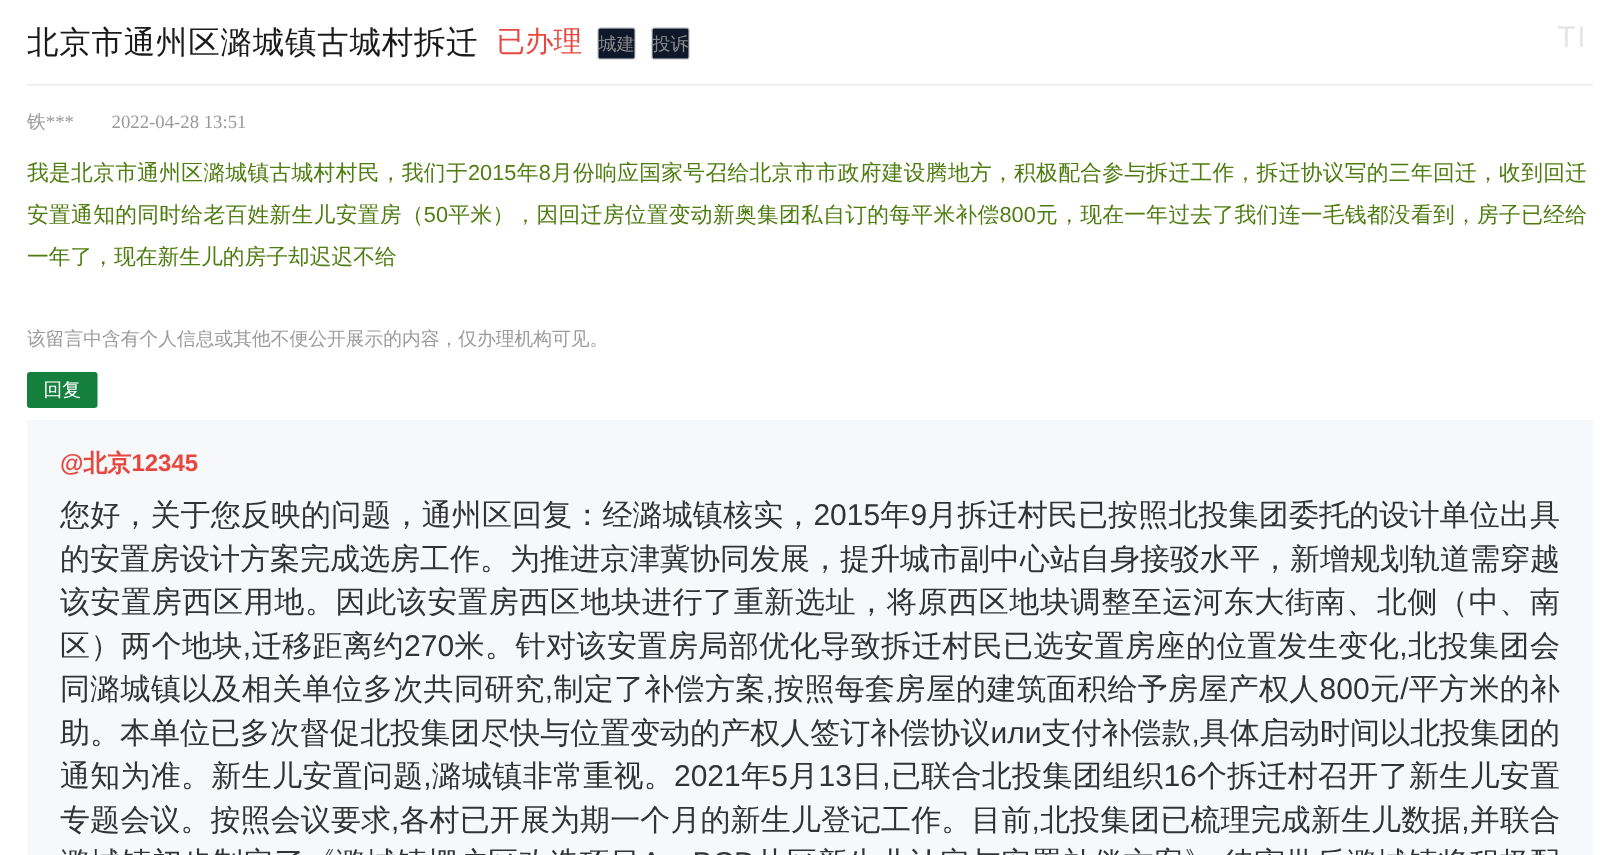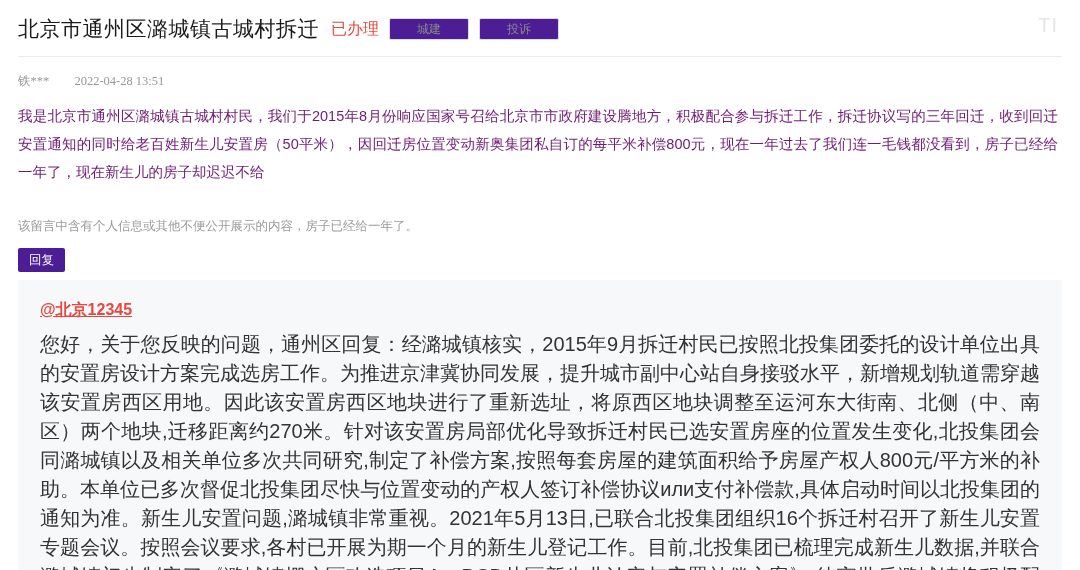--- a/index.html
+++ b/index.html
@@ -35,33 +35,33 @@
   }
   .title {
     font-size: 21px;
     line-height: 30px;
     color: #1a1a1a;
     font-weight: 400;
     letter-spacing: 0.5px;
   }
   .status {
     margin-left: 12px;
-    font-size: 16px;
+    font-size: 19px;
     color: #e8473f;
     line-height: 30px;
   }
   .tag {
     margin-left: 10px;
     display: inline-block;
     border: 1px solid #dcdcdc;
-    background: #4c1d95;
+    background: #0f172a;
     color: #8a8a8a;
     font-size: 12px;
     line-height: 18px;
-    padding: 1px 27px;
+    padding: 1px 0;
     border-radius: 2px;
   }
   .watermark {
     position: absolute;
     right: 4px;
     top: 14px;
     font-size: 20px;
     color: #e6e6e6;
     letter-spacing: 1px;
     font-family: Liberation Sans, sans-serif;
@@ -73,55 +73,54 @@
     color: #999999;
     font-family: Liberation Serif, serif;
   }
   .meta .author {
     margin-right: 22px;
   }
   
   .content {
     font-size: 14.5px;
     line-height: 28px;
-    color: #701a75;
+    color: #4d7c0f;
     text-align: justify;
     padding-right: 4px;
   }
   .notice {
     margin-top: 30px;
     font-size: 12.5px;
     color: #9a9a9a;
     line-height: 20px;
   }
   
   .reply-label {
     display: inline-block;
     margin-top: 12px;
-    background: #4c1d95;
+    background: #15803d;
     color: #ffffff;
     font-size: 12.5px;
     line-height: 20px;
     padding: 2px 11px;
     border-radius: 2px;
   }
   
   .reply-box {
     margin-top: 8px;
     background: #f7f8fa;
     padding: 18px 22px 12px 22px;
     box-sizing: border-box;
   }
   .reply-from {
     font-size: 16px;
     color: #e8473f;
     font-weight: bold;
     line-height: 24px;
     margin-bottom: 8px;
-    text-decoration: underline;
   }
   .reply-text {
     font-size: 20px;
     line-height: 29px;
     color: #333333;
     text-align: justify;
   }
 </style>
 </head>
 <body>
@@ -138,21 +137,21 @@
     <div class="watermark">TI</div>
   </div>
 
   <div class="meta">
     <span class="author">铁***</span>
     <span class="date">2022-04-28 13:51</span>
   </div>
 
   <div class="content">我是北京市通州区潞城镇古城村村民，我们于2015年8月份响应国家号召给北京市市政府建设腾地方，积极配合参与拆迁工作，拆迁协议写的三年回迁，收到回迁安置通知的同时给老百姓新生儿安置房（50平米），因回迁房位置变动新奥集团私自订的每平米补偿800元，现在一年过去了我们连一毛钱都没看到，房子已经给一年了，现在新生儿的房子却迟迟不给</div>
 
-  <div class="notice">该留言中含有个人信息或其他不便公开展示的内容，房子已经给一年了。</div>
+  <div class="notice">该留言中含有个人信息或其他不便公开展示的内容，仅办理机构可见。</div>
 
   <div class="reply-label">回复</div>
 
   <div class="reply-box">
     <div class="reply-from">@北京12345</div>
     <div class="reply-text">您好，关于您反映的问题，通州区回复：经潞城镇核实，2015年9月拆迁村民已按照北投集团委托的设计单位出具的安置房设计方案完成选房工作。为推进京津冀协同发展，提升城市副中心站自身接驳水平，新增规划轨道需穿越该安置房西区用地。因此该安置房西区地块进行了重新选址，将原西区地块调整至运河东大街南、北侧（中、南区）两个地块,迁移距离约270米。针对该安置房局部优化导致拆迁村民已选安置房座的位置发生变化,北投集团会同潞城镇以及相关单位多次共同研究,制定了补偿方案,按照每套房屋的建筑面积给予房屋产权人800元/平方米的补助。本单位已多次督促北投集团尽快与位置变动的产权人签订补偿协议или支付补偿款,具体启动时间以北投集团的通知为准。新生儿安置问题,潞城镇非常重视。2021年5月13日,已联合北投集团组织16个拆迁村召开了新生儿安置专题会议。按照会议要求,各村已开展为期一个月的新生儿登记工作。目前,北投集团已梳理完成新生儿数据,并联合潞城镇初步制定了《潞城镇棚户区改造项目A、BCD片区新生儿认定与安置补偿方案》,待审批后潞城镇将积极配合北投集团开展新生儿认定、安置等相关工作。请您耐心等待,如有疑问,请您拨打潞城镇社区管理服务中心电话:89592600或北投集团办公室电话:89536051。感谢您对我们工作的理解与支持！</div>
 
   </div>
 
 </div>

